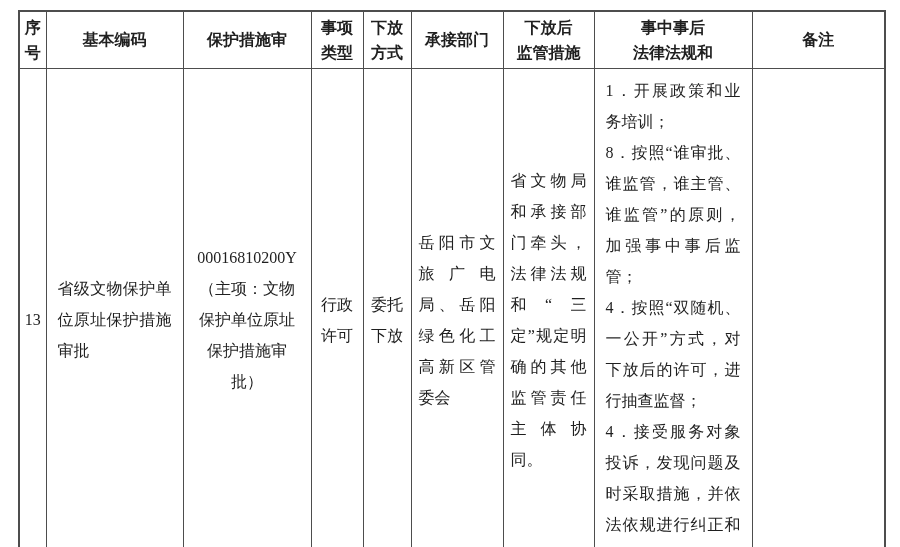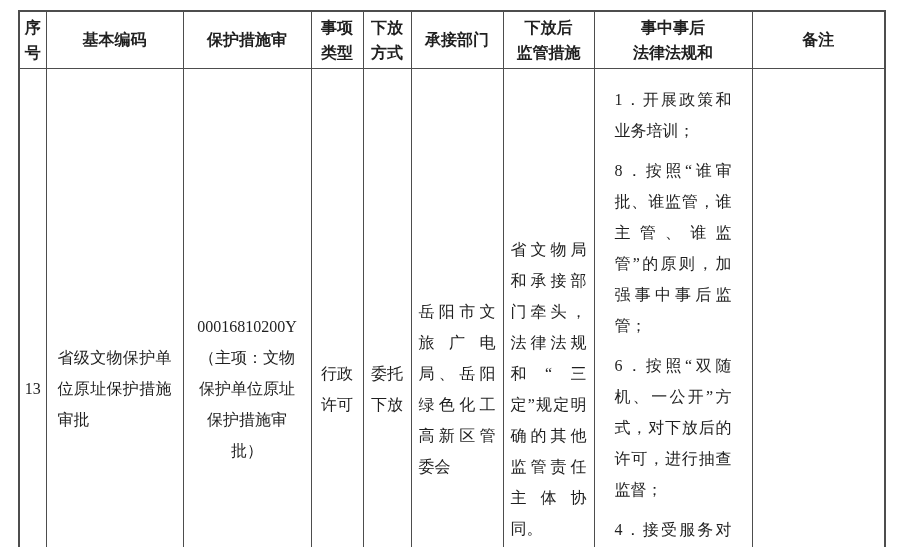--- a/index.html
+++ b/index.html
@@ -43,21 +43,21 @@
   }
   .c-center { text-align: center; }
   .cell-name      { padding: 0 11px; text-align: justify; text-justify: inter-character; }
   .cell-code      { text-align: center; white-space: pre-line; padding: 0 2px; }
   .cell-type,
   .cell-method    { text-align: center; white-space: pre-line; }
   .cell-dept      { padding: 0 7px;  text-align: justify; text-justify: inter-character; }
   .cell-subject   { padding: 0 7px;  text-align: justify; text-justify: inter-character; }
   .cell-measures  { vertical-align: top; padding: 6px 11px 0 11px; }
   .cell-measures p.measure {
-    margin: 9px;
+    margin: 0;
     text-align: justify;
     text-justify: inter-character;
     line-height: 31px;
   }
 </style>
 </head>
 <body>
 
 <div class="page">
   <table class="doc-table">
@@ -101,20 +101,20 @@
 批）</td>
         <td class="cell-type">行政
 许可</td>
         <td class="cell-method">委托
 下放</td>
         <td class="cell-dept">岳阳市文旅广电局、岳阳绿色化工高新区管委会</td>
         <td class="cell-subject">省文物局和承接部门牵头，法律法规和“三定”规定明确的其他监管责任主体协同。</td>
         <td class="cell-measures">
           <p class="measure">1．开展政策和业务培训；</p>
           <p class="measure">8．按照“谁审批、谁监管，谁主管、谁监管”的原则，加强事中事后监管；</p>
-          <p class="measure">6．按照“双随机、一公开”方式，对下放后的许可，进行抽查监督；</p>
+          <p class="measure">4．按照“双随机、一公开”方式，对下放后的许可，进行抽查监督；</p>
           <p class="measure">4．接受服务对象投诉，发现问题及时采取措施，并依法依规进行纠正和惩处。</p>
         </td>
         <td class="c-center"></td>
       </tr>
     </tbody>
   </table>
 </div>
 
 </body></html>

